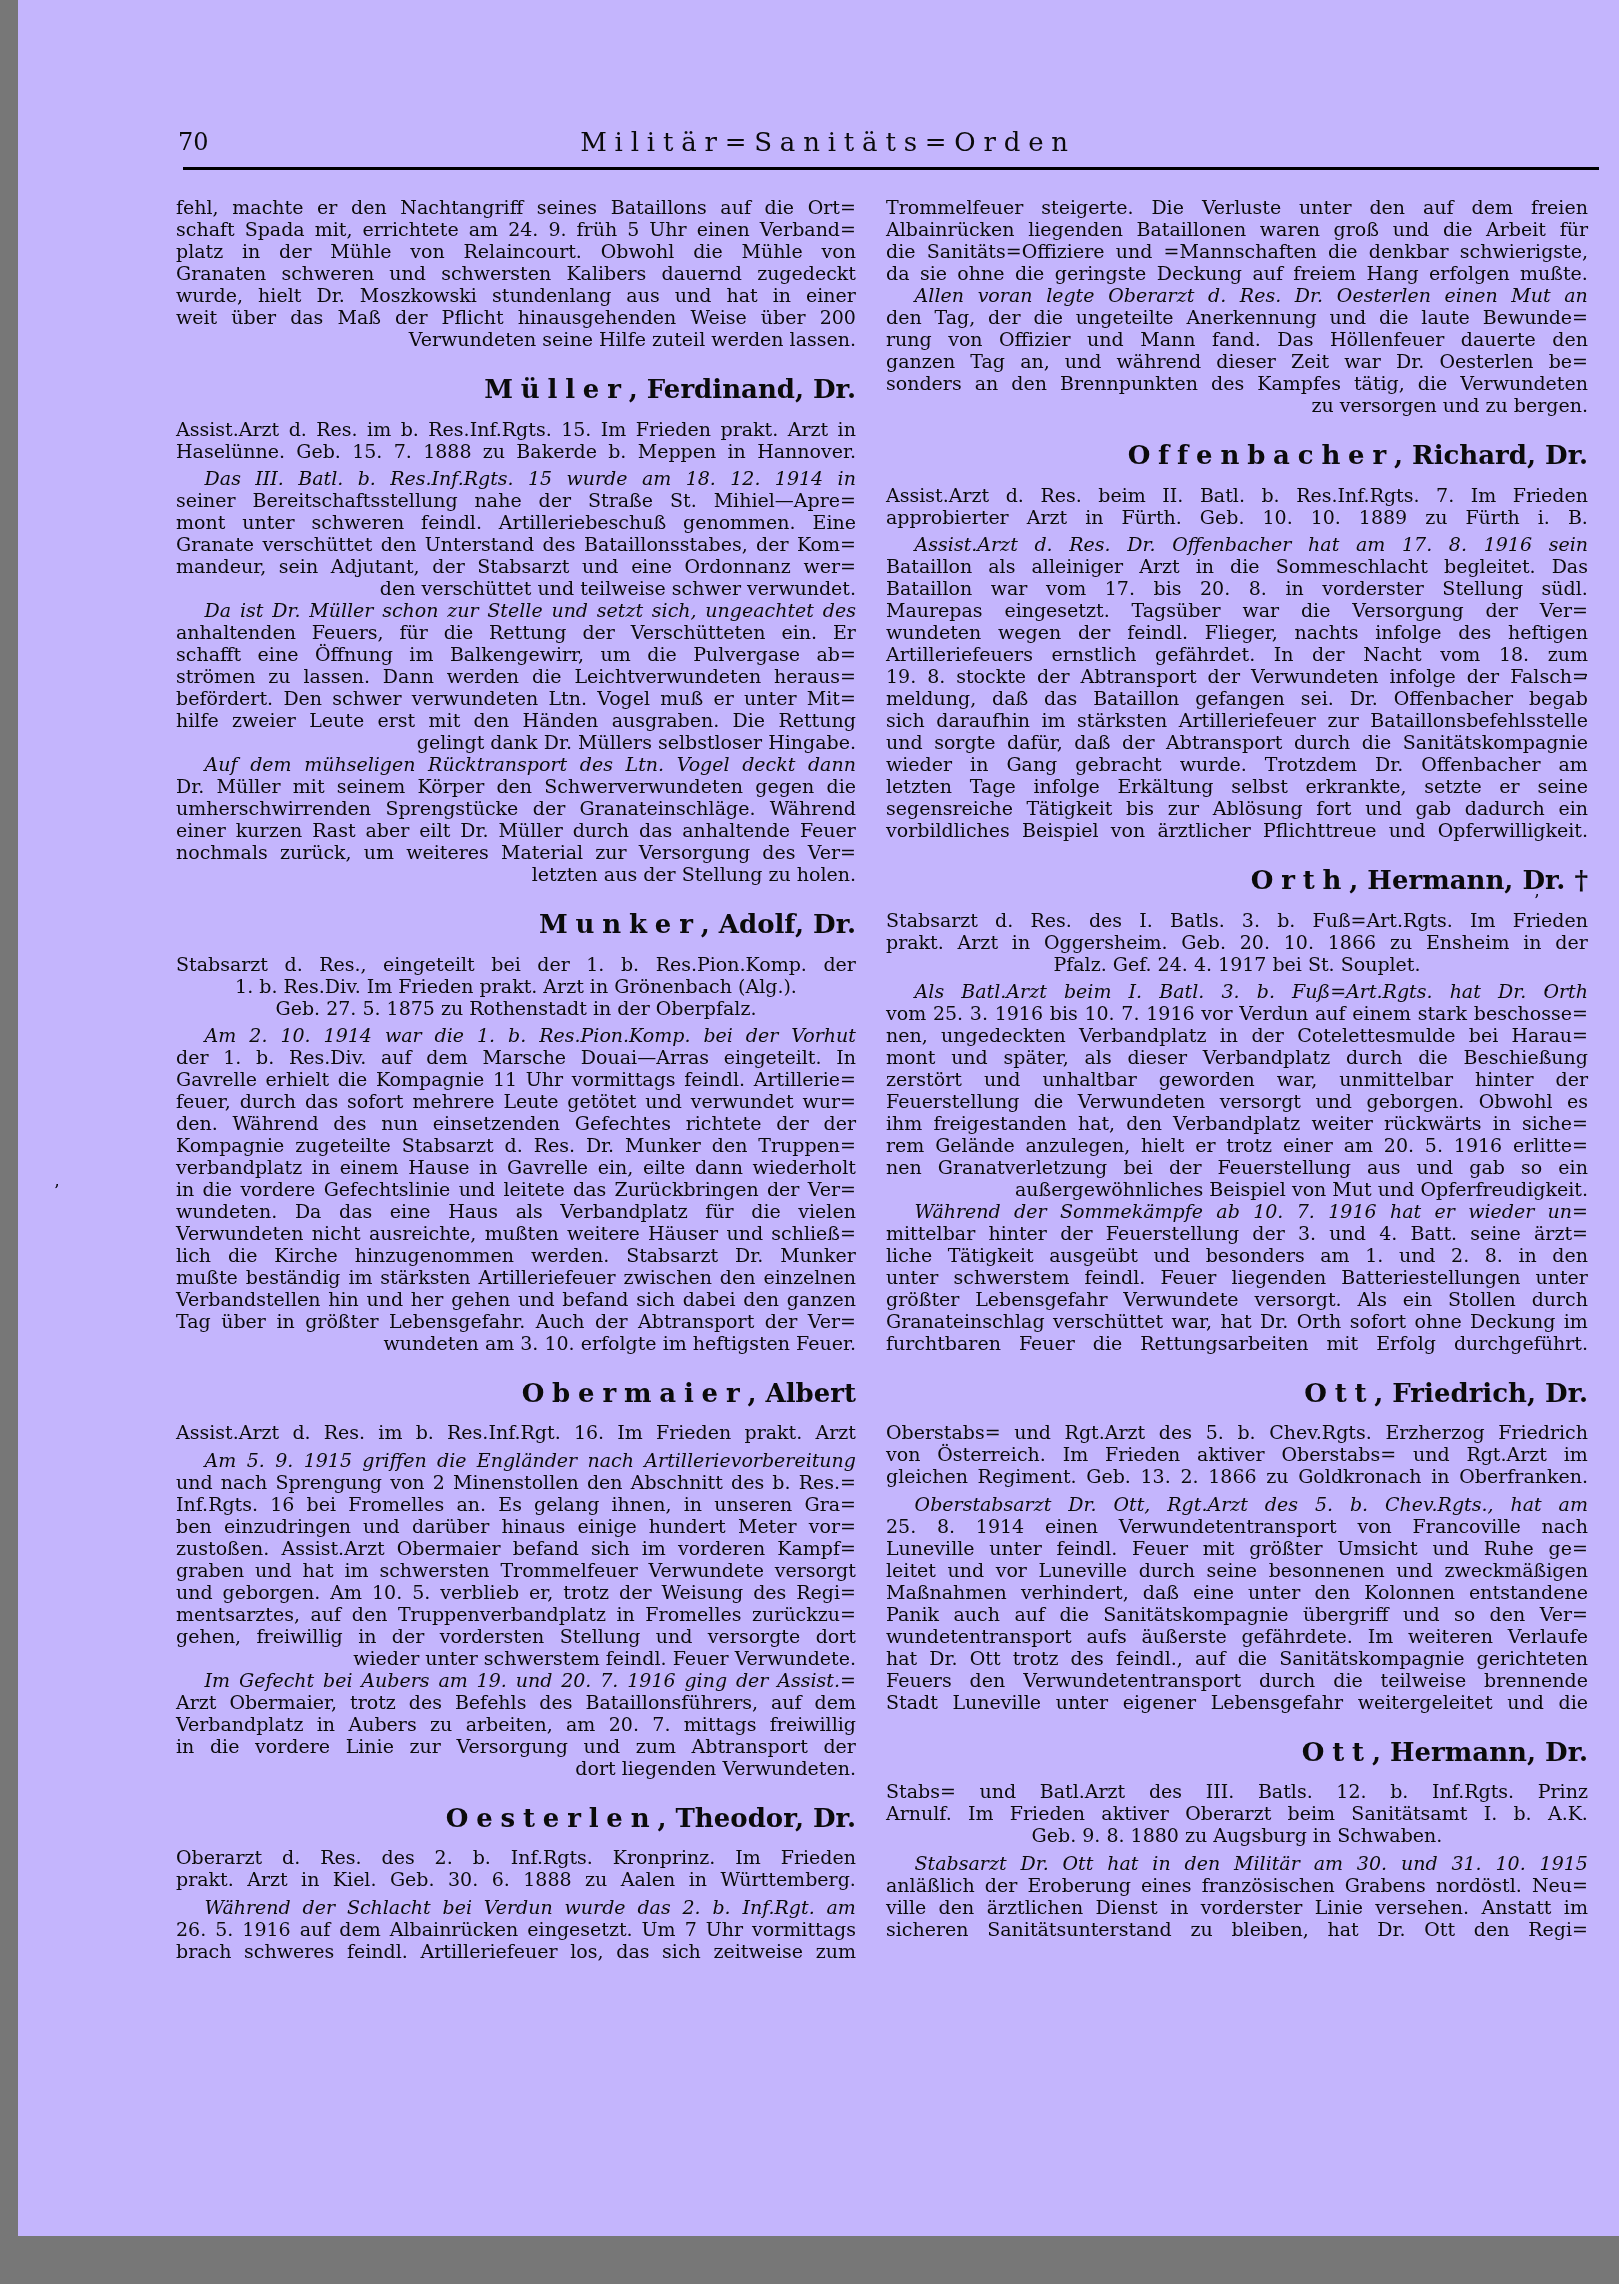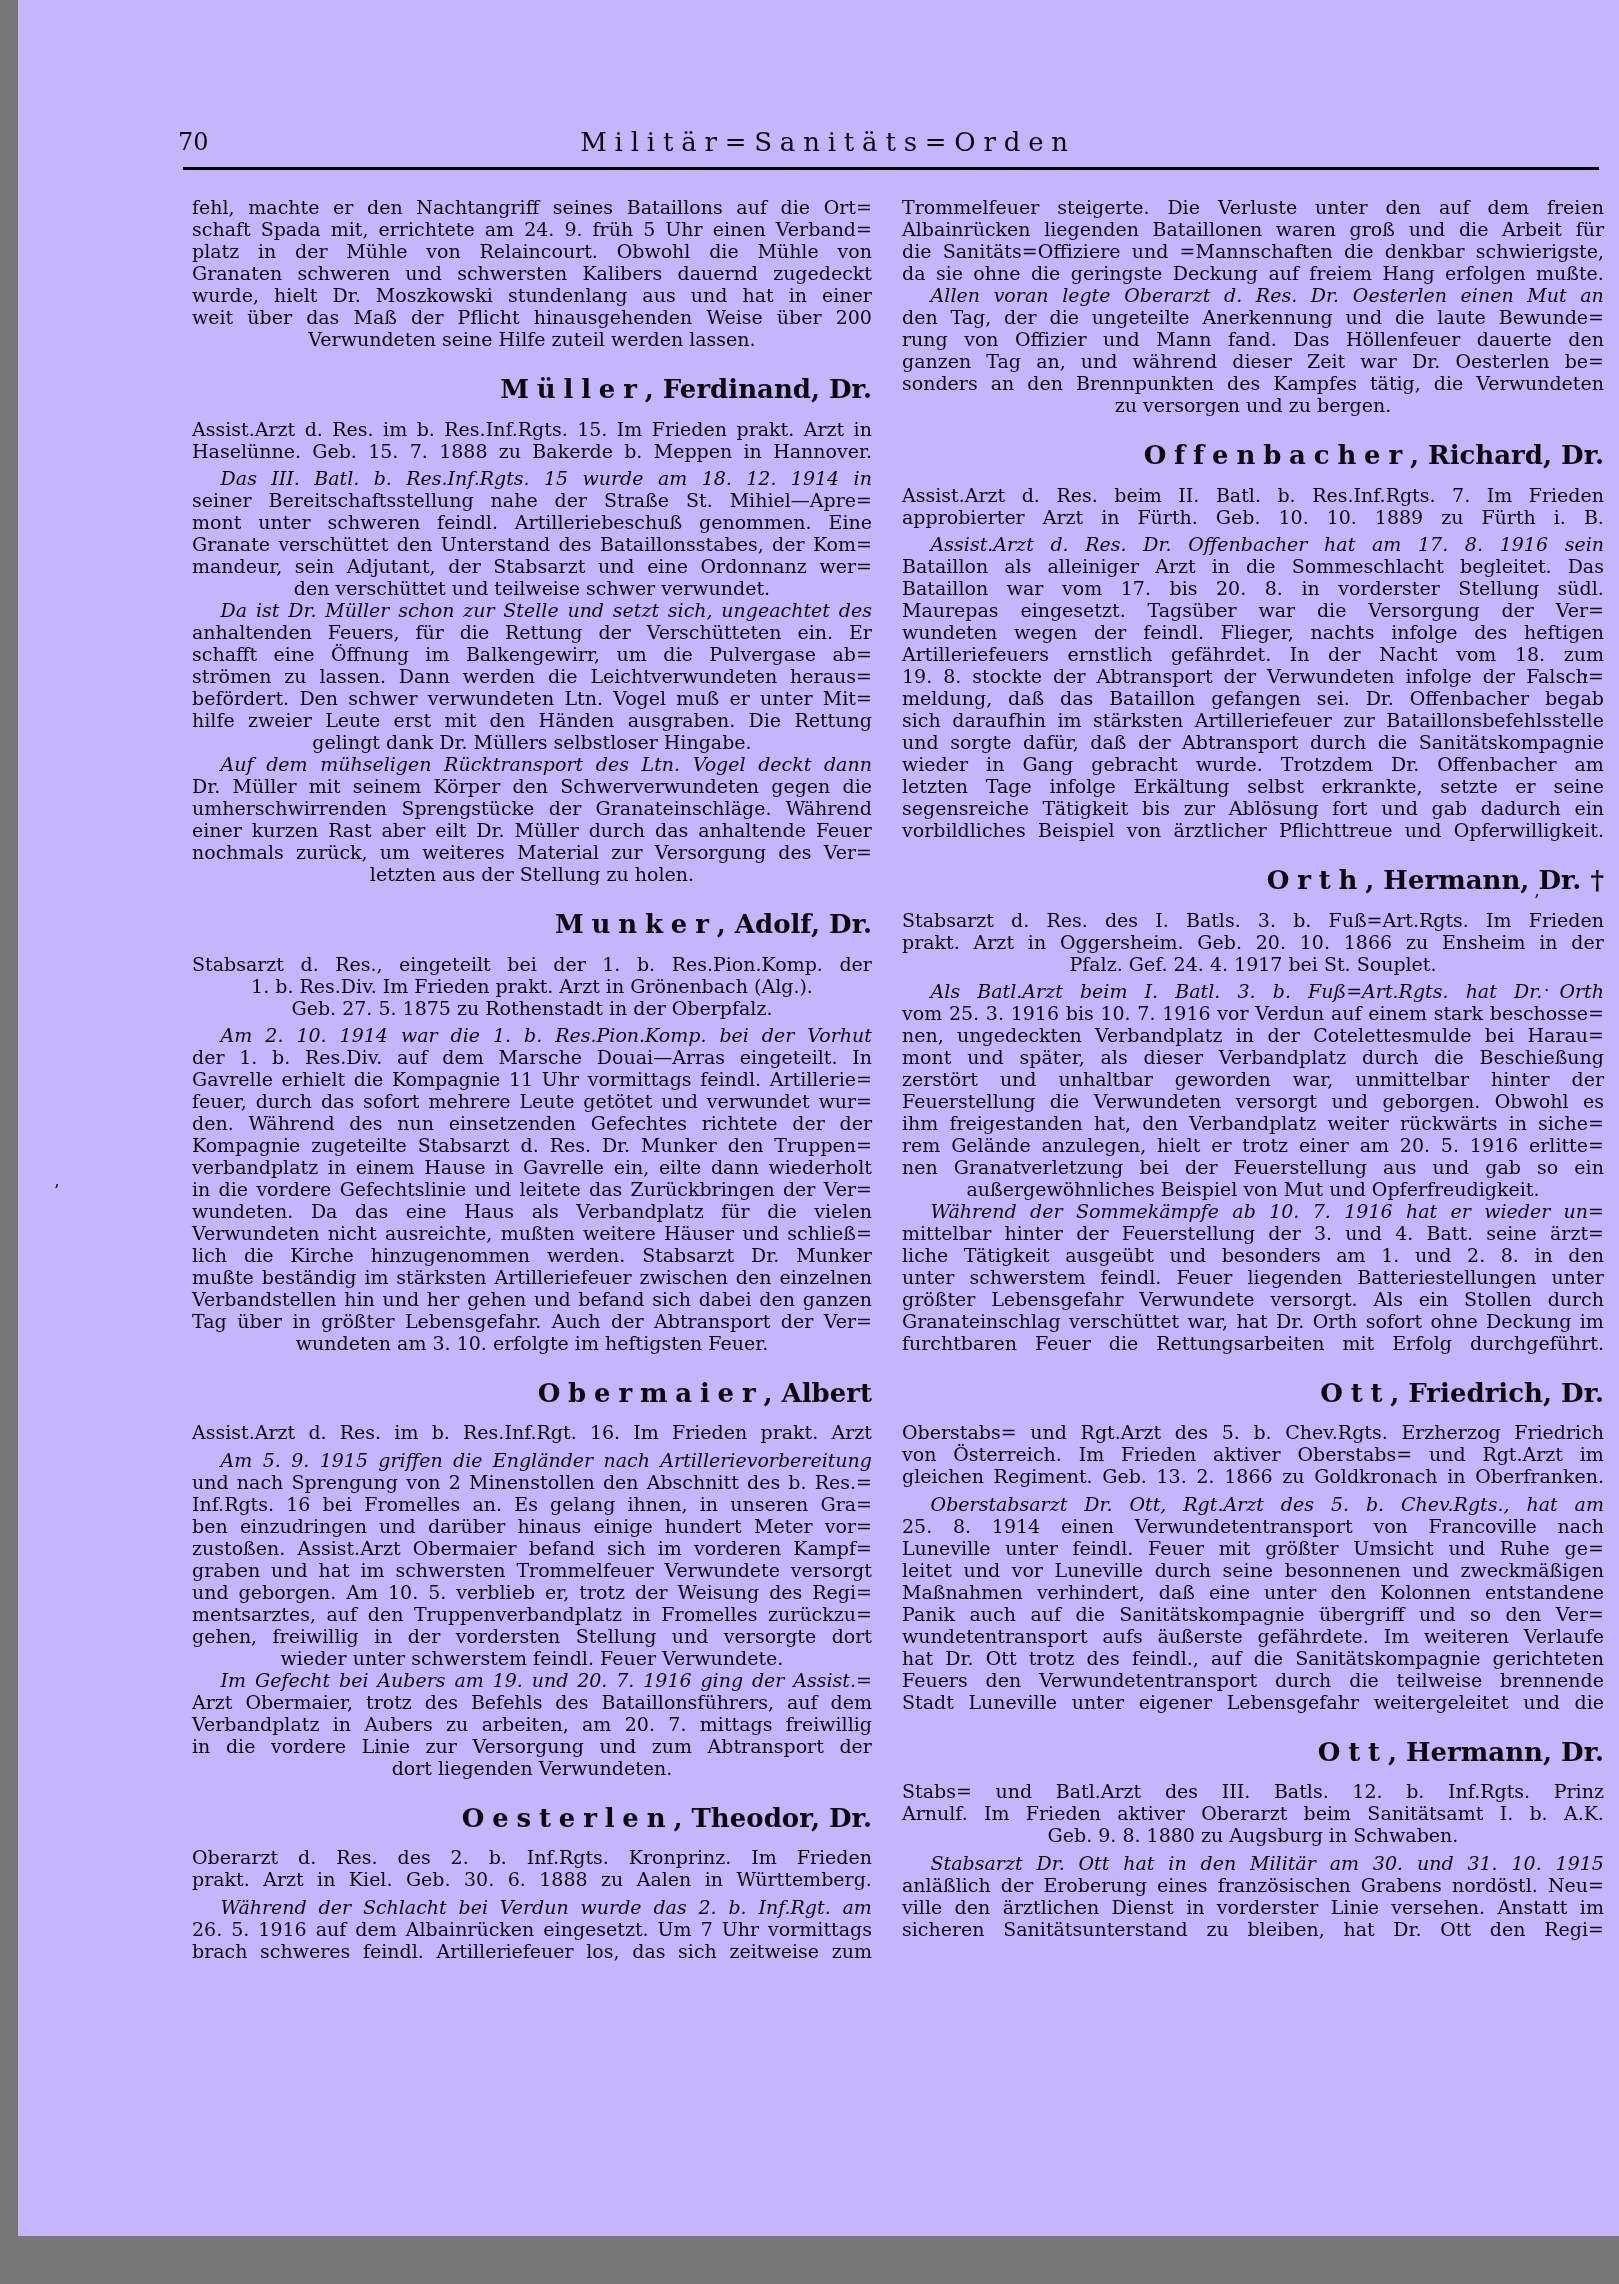--- a/index.html
+++ b/index.html
@@ -2,28 +2,28 @@
 <html style="font-size:10.4px"><head>
 <meta charset="utf-8">
 <style>
   html,body{margin:0;padding:0;background:#777;}
   .page{position:relative;width:1620px;height:2236px;background:#c4b5fd;color:#0b0b0b;
         font-family:"DejaVu Serif",serif;overflow:hidden;margin-left:18px;}
   .pagenum{position:absolute;left:160px;top:128px;font-size:24px;}
   .title{position:absolute;left:0;top:127px;width:100%;text-align:center;
          font-size:26px;letter-spacing:7.8px;}
   .rule{position:absolute;left:165px;top:167px;width:1416px;height:3.2px;background:#000;}
-  .content{position:absolute;top:196px;left:174px;display:flex;gap:30px;}
+  .content{position:absolute;top:196px;left:158px;display:flex;gap:30px;}
   .col{width:680px;}
   .col.right{width:702px;}
   .line{font-size:19px;line-height:22px;white-space:nowrap;}
   .line.j{display:flex;justify-content:space-between;white-space:normal;}
   .line.j span{white-space:pre;}
   .line.c{text-align:center;}
-  .line.l{text-align:center;}
+  .line.l{text-align:right;}
   .line.ind{padding-left:28.6px;font-style:italic;}
   .para{margin:0;}
   .para.intro{margin-bottom:5.2px;}
   .heading{text-align:right;font-size:26px;line-height:34px;font-weight:bold;
            margin:22px 0 11.7px 0;}
   .heading .sp{letter-spacing:0.30em;}
   .speck{position:absolute;font-size:17px;color:#000;}
 </style>
 </head>
 <body>

